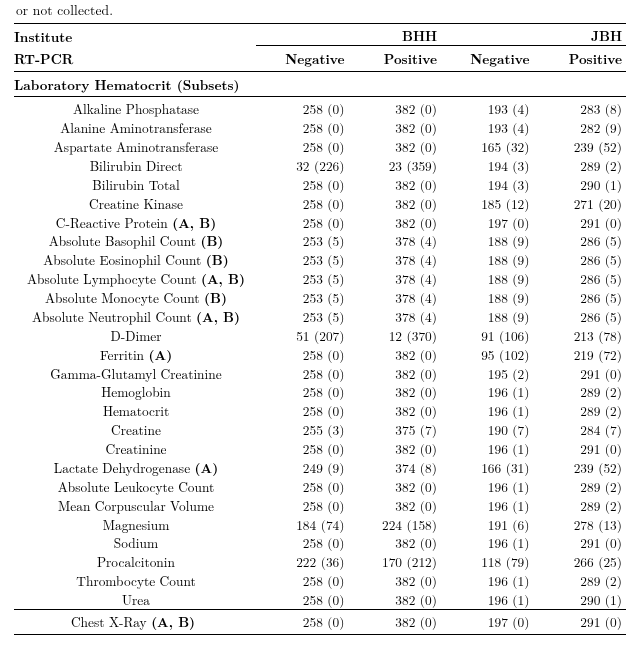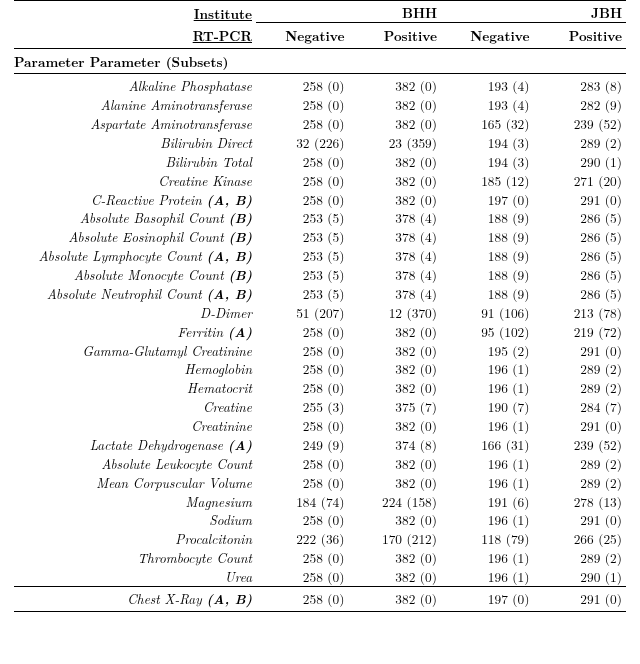--- a/index.html
+++ b/index.html
@@ -29,39 +29,40 @@
   col.c-val { width: auto; }
   td, th {
     padding: 0.6px 4px;
     font-weight: normal;
     vertical-align: bottom;
     line-height: 1.32;
     font-size: 13.4px;
   }
   .hdr-top td { padding-top: 3px; }
   .num { text-align: right; white-space: nowrap; font-variant-numeric: lining-nums; }
-  .lab { text-align: right; padding-left: 6px; font-style: italic; }
+  .lab { text-align: center; padding-left: 6px; }
   .lab-head { text-align: left; padding-left: 0px; font-weight: bold; padding-top:4px; padding-bottom:3px;}
   .inst-col { font-weight: bold; text-align:right; }
-  .left-head { text-align:right; font-weight:bold; padding-left:0;text-decoration:underline; }
+  .left-head { text-align:left; font-weight:bold; padding-left:0; }
   .rt-row td { padding-bottom: 3px; }
 
   
   .rule-top    { border-top: 1.4px solid #000; }
   .rule-mid    { border-top: 0.7px solid #000; }
   .rule-bottom { border-bottom: 1.4px solid #000; }
   .cmid {
     border-top: 0.7px solid #000;
   }
   .spacer-row td { padding:0; height:3px; }
 </style>
 </head>
 <body>
 <div class="page">
 
+<div class="cutoff">or not collected.</div>
 
 <table>
   <colgroup>
     <col class="c-lab">
         <col class="c-val">
         <col class="c-val">
         <col class="c-val">
         <col class="c-val">
   </colgroup>
 
@@ -81,21 +82,21 @@
 
     <tr class="rt-row">
       <td class="left-head">RT-PCR</td>
       <td class="num" style="font-weight:bold">Negative</td>
       <td class="num" style="font-weight:bold">Positive</td>
       <td class="num" style="font-weight:bold">Negative</td>
       <td class="num" style="font-weight:bold">Positive</td>
     </tr>
 
     <tr>
-      <td class="lab-head rule-mid" colspan="5">Parameter Parameter (Subsets)</td>
+      <td class="lab-head rule-mid" colspan="5">Laboratory Hematocrit (Subsets)</td>
     </tr>
   </tbody>
 
   <tbody id="body-rows">
         <tr>
           <td class="lab rule-mid" style="padding-top: 3px;">Alkaline Phosphatase</td>
           <td class="num rule-mid" style="padding-top: 3px;">258 (0)</td>
           <td class="num rule-mid" style="padding-top: 3px;">382 (0)</td>
           <td class="num rule-mid" style="padding-top: 3px;">193 (4)</td>
           <td class="num rule-mid" style="padding-top: 3px;">283 (8)</td>

